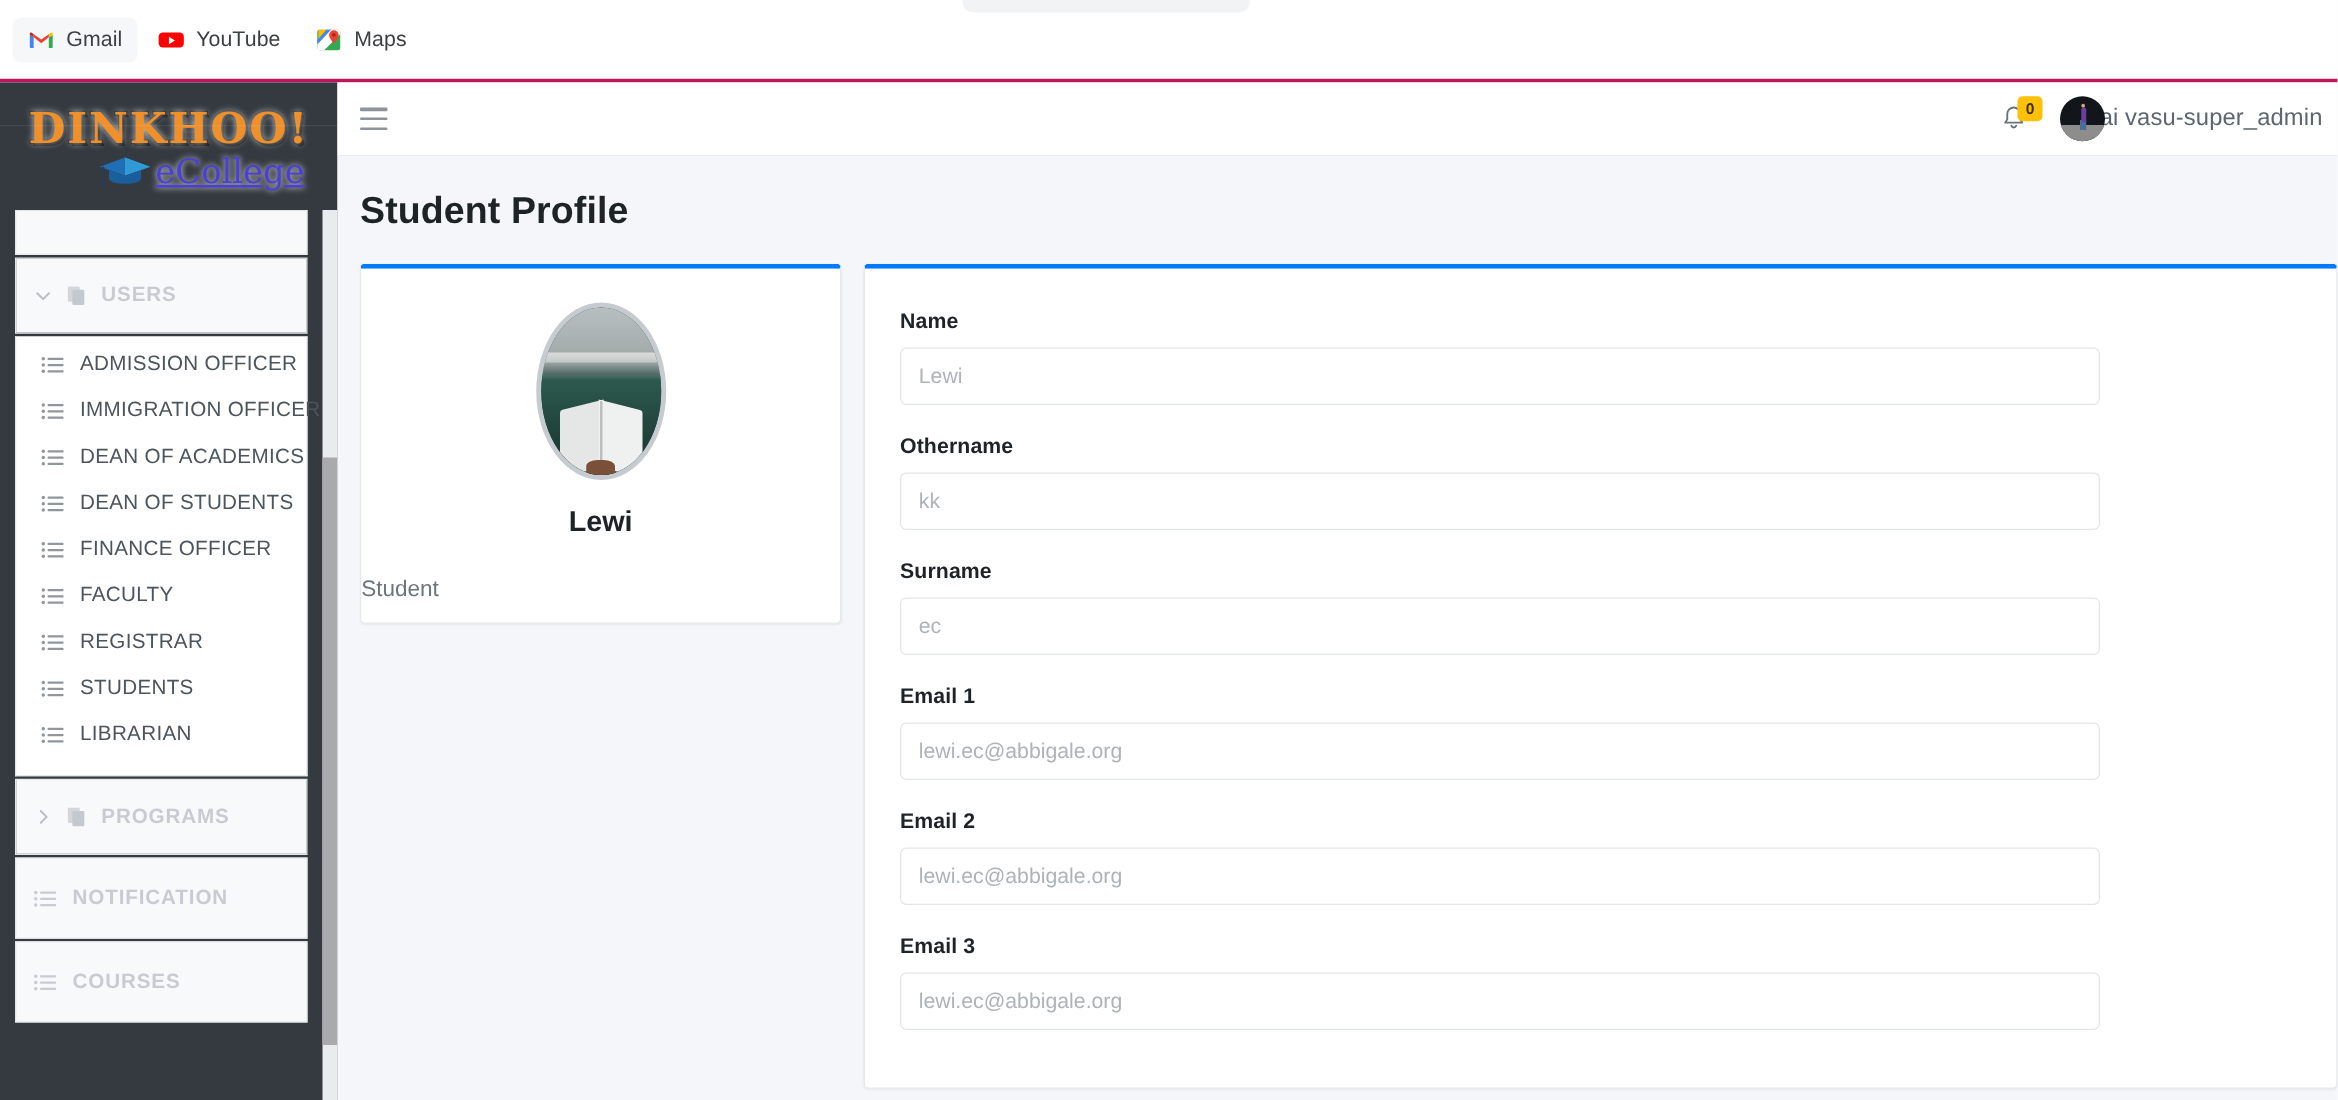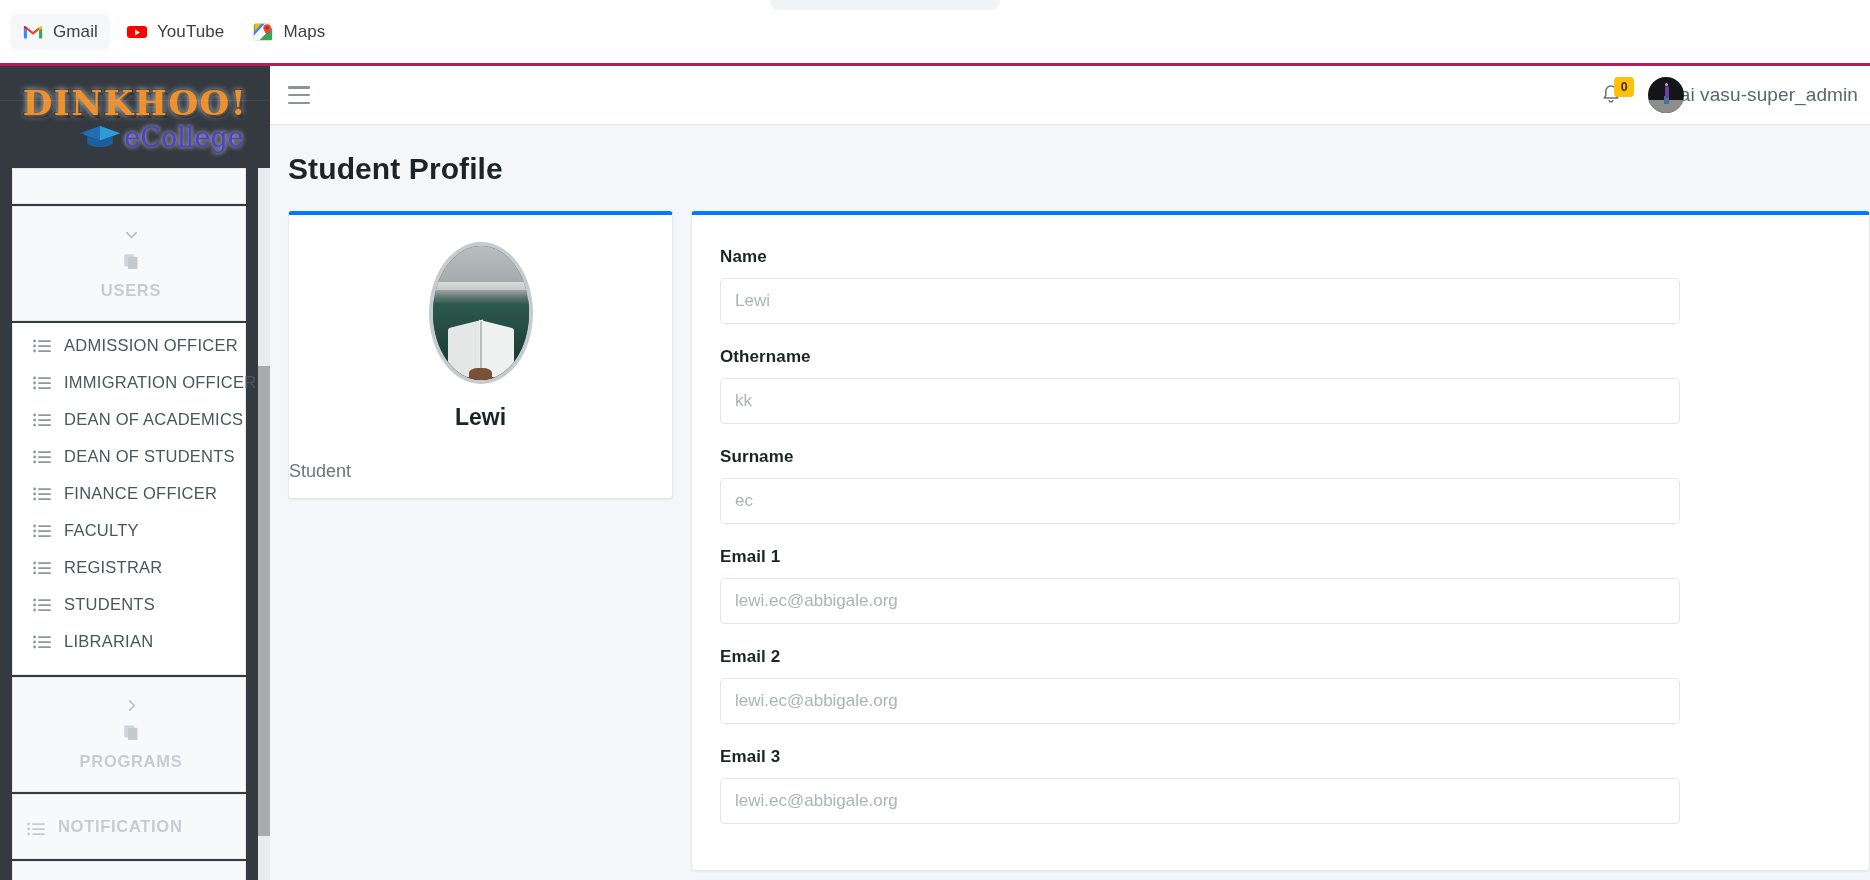--- a/index.html
+++ b/index.html
@@ -91,20 +91,21 @@
     gap: 2px;
     margin-top: 2px;
     margin-left: 52px;
   }
   .brand-sub-text {
     font-family: "DejaVu Serif", serif;
     font-size: 27px;
     color: #4a3fd8;
     text-shadow: 0 0 5px rgba(255,255,255,.9);
     line-height: 1;
+    text-decoration: underline;
   }
   .cap-icon { width: 44px; height: 30px; }
 
   .nav-scroll {
     position: absolute;
     top: 102px; left: 0;
     width: 270px;
     bottom: 0;
     overflow: hidden;
   }
@@ -117,21 +118,20 @@
   }
   .nav-card.blank { height: 36px; }
 
   .group-head {
     display: flex;
     align-items: center;
     gap: 11px;
     padding: 20px 10px 20px 14px;
     cursor: pointer;
     background: #f8f9fa;
-    flex-direction: column;
   }
   .group-label {
     font-size: 16.5px;
     font-weight: bold;
     color: #c8ccd2;
     letter-spacing: .7px;
   }
   .chev { width: 15px; height: 15px; flex: none; }
   .doc-icon { width: 17px; height: 17px; flex: none; }
 
@@ -154,21 +154,21 @@
     font-size: 16.5px;
     color: #4c555d;
     letter-spacing: .25px;
   }
   .list-icon { width: 18px; height: 14px; flex: none; }
 
   .single-card {
     background: #f8f9fa;
     border: 1px solid #e6e8ea;
     display: flex;
-    align-items: flex-end;
+    align-items: center;
     gap: 13px;
     padding: 22px 10px 22px 14px;
     margin-bottom: 2px;
     cursor: pointer;
   }
   .single-label {
     font-size: 16.5px;
     font-weight: bold;
     color: #c8ccd2;
     letter-spacing: .7px;

